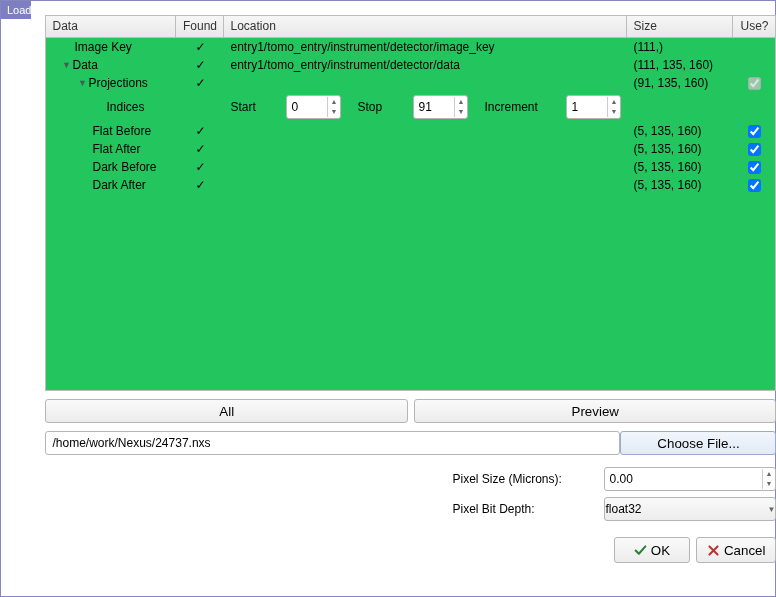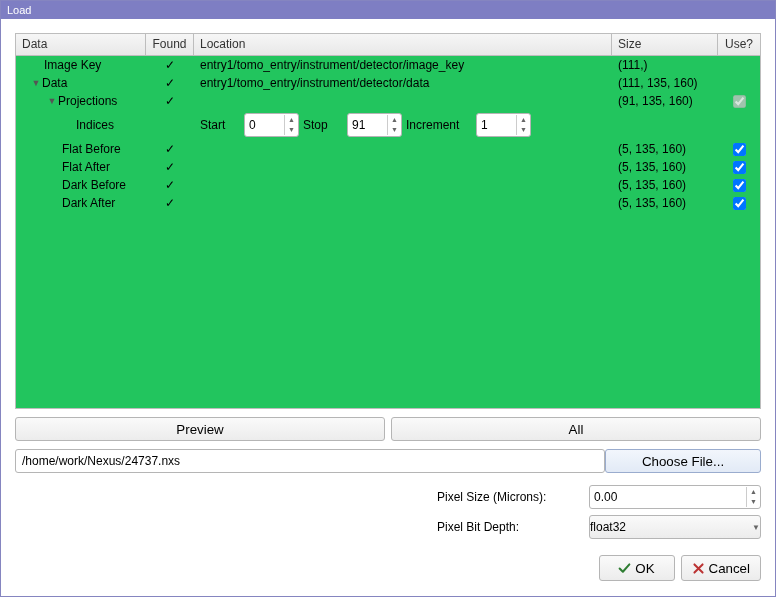--- a/index.html
+++ b/index.html
@@ -1,19 +1,19 @@
 <!DOCTYPE html>
 <html><head>
 <meta charset="utf-8">
 <style>
   * { box-sizing: border-box; }
   html, body { margin: 0; padding: 0; font-family: sans-serif; font-size: 12px; }
   body { background: #fff; width: 776px; height: 597px; overflow: hidden; }
 
-  .window { width: 776px; height: 597px; display: flex; flex-direction: column; border: 1px solid #8585c0; }
+  .window { width: 776px; height: 597px; display: flex; flex-direction: row; border: 1px solid #8585c0; }
   .titlebar {
     background: #7e7ec3; color: #fff; height: 18px; line-height: 18px;
     font-size: 11px; padding-left: 6px;
   }
   .client { flex: 1; padding: 14px 14px 10px 14px; display: flex; flex-direction: column; gap: 8px; }
 
   
   .grid {
     border: 1px solid #bdbdbd; background: #22c55e;
     height: 376px; overflow: hidden; display: flex; flex-direction: column;
@@ -33,21 +33,21 @@
   .grid-body { flex: 1; overflow: auto; }
   .row { display: flex; align-items: center; height: 18px; padding: 0; }
   .row > div { padding: 0 6px; }
   .row .col-data { display: flex; align-items: center; }
   .indent { display: inline-block; }
   .tw { width: 12px; font-size: 9px; color: #555; display: inline-block; text-align: center; }
   .tick { font-size: 12px; }
   .cb { width: 13px; height: 13px; }
 
   .indices-row { height: 30px; }
-  .indices-wrap { display: flex; gap: 4px; align-items: center; padding-left: 0; }
+  .indices-wrap { display: flex; gap: 16px; align-items: center; padding-left: 0; }
   .spinlabel { width: 40px; }
   .spin {
     display: inline-flex; align-items: center; height: 24px;
     border: 1px solid #b5b5b5; border-radius: 3px; background: #fff; width: 55px;
   }
   .spin input { border: none; outline: none; width: 100%; padding: 0 4px; font-size: 12px; height: 22px; background: transparent; }
   .spin .btns { display: flex; flex-direction: column; border-left: 1px solid #ccc; }
   .spin .btns span { font-size: 7px; line-height: 10px; padding: 0 3px; cursor: pointer; color: #666; }
 
   
@@ -218,22 +218,22 @@
           <div class="col-found tick">✓</div>
           <div class="col-loc"></div>
           <div class="col-size">(5, 135, 160)</div>
           <div class="col-use"><input type="checkbox" class="cb" checked="" style=""></div>
         </div>
 
       </div>
     </div>
 
     <div class="btnrow">
+      <button class="wide-btn">All</button>
       <button class="wide-btn">Preview</button>
-      <button class="wide-btn">All</button>
     </div>
 
     <div class="pathrow">
       <input class="path-input" value="/home/work/Nexus/24737.nxs" style="">
       <button class="choose-btn">Choose File...</button>
     </div>
 
     <div class="form-rows">
       <div class="form-row">
         <span class="form-label">Pixel Size (Microns):</span>

